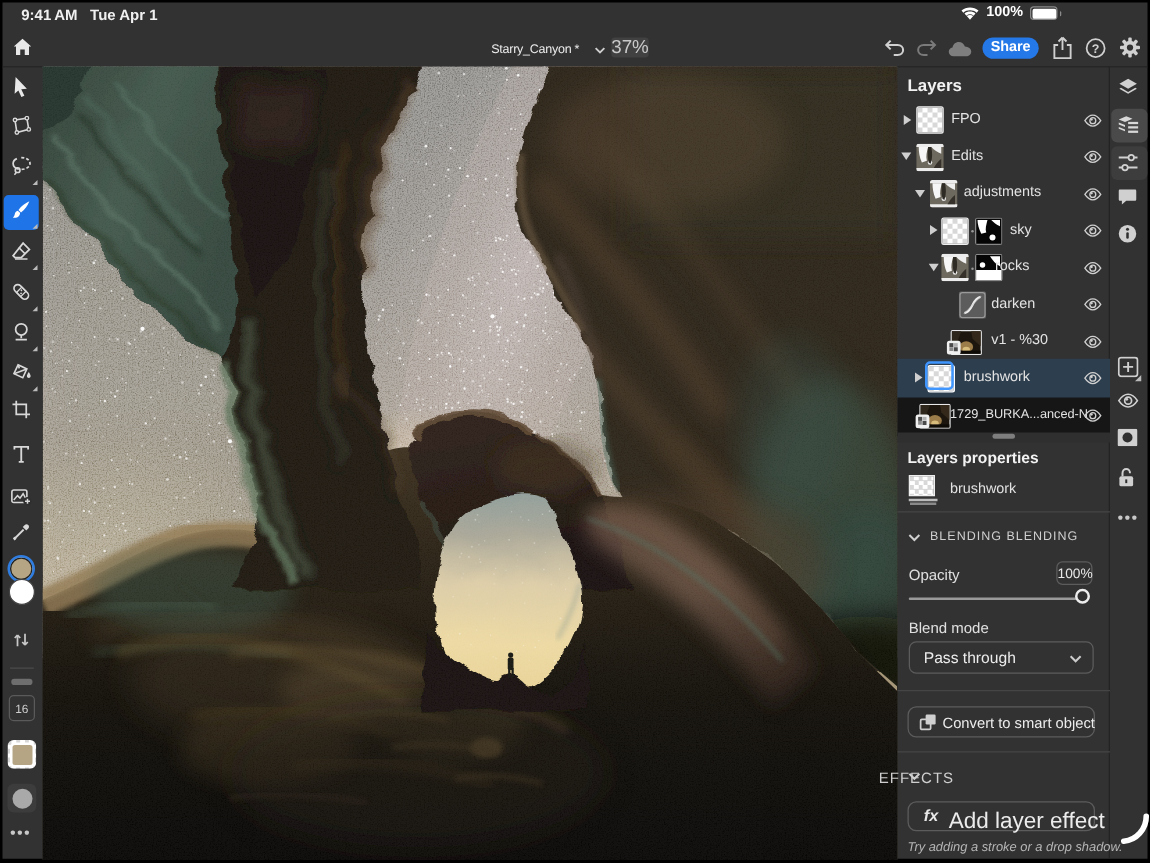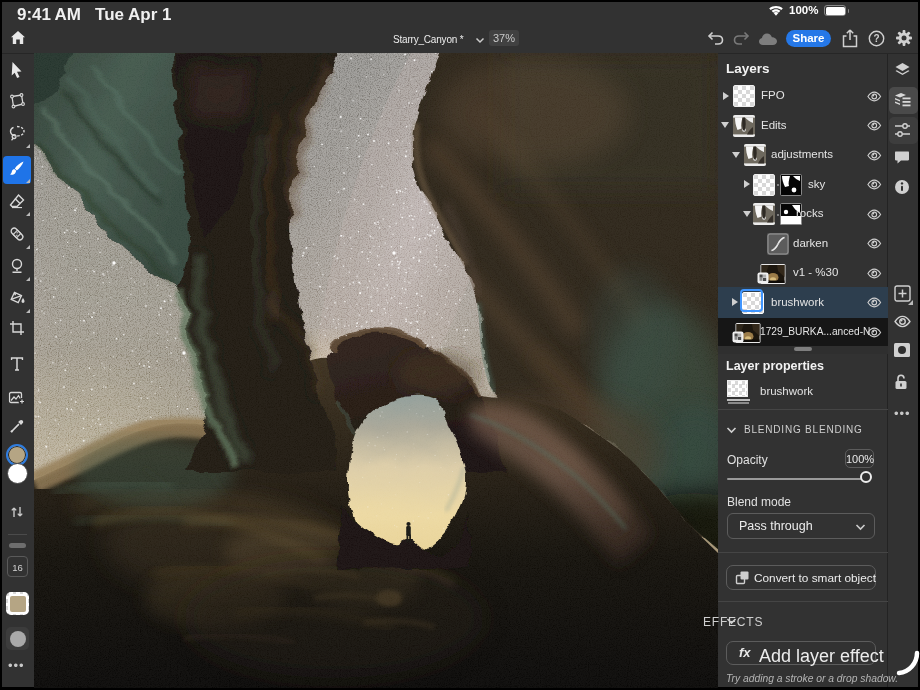--- a/index.html
+++ b/index.html
@@ -2370,40 +2370,40 @@
   <path d="M 292,8 C 280,38 270,68 264,96 C 259,120 256,145 255,165" stroke="#5c422c" stroke-width="8" fill="none" opacity="0.6" filter="url(#b4)"></path>
   <path d="M 272,40 C 262,70 254,100 250,130" stroke="#4e3a26" stroke-width="12" fill="none" opacity="0.45" filter="url(#b8)"></path>
   <path d="M 240,60 C 234,100 230,140 232,180 C 233,210 236,240 242,265" stroke="#44301e" stroke-width="10" fill="none" opacity="0.5" filter="url(#b4)"></path>
   <path d="M 232,242 C 244,262 258,272 268,284 C 276,304 281,322 285,339" stroke="#4a3827" stroke-width="6" fill="none" opacity="0.5" filter="url(#b4)"></path>
 </g>
 
 <rect width="684" height="637" filter="url(#grain)" opacity="0.05"></rect>
 </svg>
 </div>
 
-<div style="position:absolute;left:17px;top:5px;color:#f0f0f0;font-size:17px;font-weight:700">9:41 AM&nbsp;&nbsp; Tue Apr 1</div>
+<div style="position:absolute;left:17px;top:5px;color:#f0f0f0;font-size:12px;font-weight:700">9:41 AM&nbsp;&nbsp; Tue Apr 1</div>
 
 <svg style="position:absolute;left:768px;top:5px" width="16" height="12" viewBox="0 0 16 12">
 <path d="M8 10.8 L5.4 7.8 C6.8 6.6 9.2 6.6 10.6 7.8 Z" fill="#fff"></path>
 <path d="M3.6 5.8 C6 3.7 10 3.7 12.4 5.8 L10.9 7.5 C9.2 6.1 6.8 6.1 5.1 7.5 Z" fill="#fff"></path>
 <path d="M1.2 3.4 C5 0.2 11 0.2 14.8 3.4 L13.3 5.1 C10.3 2.6 5.7 2.6 2.7 5.1 Z" fill="#fff"></path>
 </svg>
 <div style="position:absolute;left:789px;top:4px;color:#fff;font-size:11.5px;font-weight:600">100%</div>
 <div style="position:absolute;left:824px;top:5px;width:22px;height:11px;border:1px solid #8a8a8a;border-radius:3px"></div>
 <div style="position:absolute;left:825.5px;top:6.5px;width:19px;height:8px;background:#fff;border-radius:1.5px"></div>
 <div style="position:absolute;left:847.5px;top:8.5px;width:1.5px;height:4px;background:#8a8a8a;border-radius:0 1px 1px 0"></div>
 
 <svg style="position:absolute;left:10px;top:30px" width="16" height="15" viewBox="0 0 16 15">
 <path d="M8 1 L15 7.2 L13.2 7.2 L13.2 14 L9.8 14 L9.8 9.6 L6.2 9.6 L6.2 14 L2.8 14 L2.8 7.2 L1 7.2 Z" fill="#e8e8e8"></path>
 </svg>
 <div style="position:absolute;left:393px;top:33.5px;color:#ececec;font-size:10px;letter-spacing:-0.2px">Starry_Canyon *</div>
 <svg style="position:absolute;left:475px;top:37px" width="10" height="7" viewBox="0 0 10 7">
       <path d="M1.5 1.5 L5 5 L8.5 1.5" stroke="#ccc" stroke-width="1.5" fill="none"></path>
     </svg>
-<div style="position:absolute;left:489px;top:30px;width:30px;height:16px;background:#414141;border-radius:3px;color:#c9c9c9;font-size:11px;text-align:center;line-height:16px">37%</div>
+<div style="position:absolute;left:489px;top:30px;width:30px;height:16px;background:#414141;border-radius:3px;color:#c9c9c9;font-size:15px;text-align:center;line-height:16px">37%</div>
 
 <svg style="position:absolute;left:706px;top:31px" width="18" height="15" viewBox="0 0 18 15">
 <path d="M6.5 1.5 L3 5 L6.5 8.5" stroke="#d0d0d0" stroke-width="1.6" fill="none"></path>
 <path d="M3 5 L12 5 C14.8 5 16.5 6.8 16.5 9 C16.5 11.2 14.8 13 12 13 L9 13" stroke="#d0d0d0" stroke-width="1.6" fill="none"></path>
 </svg>
 
 <svg style="position:absolute;left:733px;top:31px" width="18" height="15" viewBox="0 0 18 15">
 <path d="M11.5 1.5 L15 5 L11.5 8.5" stroke="#7a7a7a" stroke-width="1.6" fill="none"></path>
 <path d="M15 5 L6 5 C3.2 5 1.5 6.8 1.5 9 C1.5 11.2 3.2 13 6 13 L9 13" stroke="#7a7a7a" stroke-width="1.6" fill="none"></path>
 </svg>
@@ -2692,21 +2692,21 @@
 </svg>
 <div class="lt" style="left:760px;top:326.0px;font-size:10.2px;width:110px;overflow:hidden">1729_BURKA...anced-NR33</div>
 <svg style="position:absolute;left:867px;top:326.5px" width="14.5" height="11" viewBox="0 0 16 12">
 <path d="M1 6 C3.4 2.4 5.6 1.2 8 1.2 C10.4 1.2 12.6 2.4 15 6 C12.6 9.6 10.4 10.8 8 10.8 C5.6 10.8 3.4 9.6 1 6 Z" fill="none" stroke="#cfcfcf" stroke-width="1.2"></path>
 <circle cx="8" cy="6" r="2.6" fill="none" stroke="#cfcfcf" stroke-width="1.2"></circle>
 <circle cx="7" cy="5" r="1" fill="#cfcfcf"></circle>
 </svg>
 
 <div style="position:absolute;left:718px;top:346px;width:170px;height:8px;background:#2f2f2f"></div>
 <div style="position:absolute;left:794px;top:347px;width:18px;height:3.5px;border-radius:2px;background:#7e7e7e"></div>
-<div style="position:absolute;left:726px;top:359px;color:#f2f2f2;font-size:12.5px;font-weight:700">Layer properties</div>
+<div style="position:absolute;left:726px;top:359px;color:#f2f2f2;font-size:12.5px;font-weight:700">Layers properties</div>
 <div style="position:absolute;left:727px;top:380px;width:21px;height:17px;background:repeating-conic-gradient(#ffffff 0 25%, #d8d8d8 0 50%) 0 0/8px 8px;background-size:7px 7px;border:1px solid #eee"></div>
 <div style="position:absolute;left:727px;top:399px;width:23px;height:1.5px;background:#bbb"></div>
 <div style="position:absolute;left:728px;top:402px;width:21px;height:1.5px;background:#8a8a8a"></div>
 <div style="position:absolute;left:760px;top:385px;color:#e2e2e2;font-size:11.5px">brushwork</div>
 <div style="position:absolute;left:718px;top:409px;width:170px;height:1px;background:#454545"></div>
 <svg style="position:absolute;left:726px;top:426px" width="11" height="8" viewBox="0 0 11 8">
       <path d="M1.5 2 L5.5 6 L9.5 2" stroke="#d0d0d0" stroke-width="1.6" fill="none"></path>
     </svg>
 <div style="position:absolute;left:744px;top:424px;color:#cfcfcf;font-size:10px;letter-spacing:0.8px">BLENDING BLENDING</div>
 <div style="position:absolute;left:727px;top:453px;color:#e0e0e0;font-size:12px">Opacity</div>

